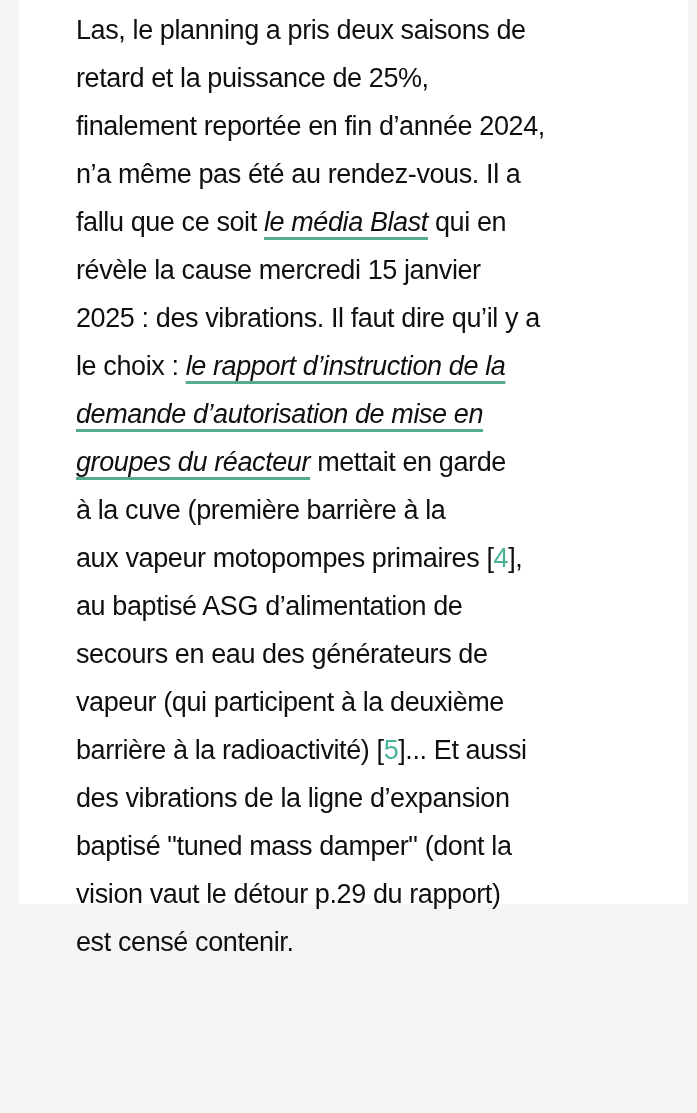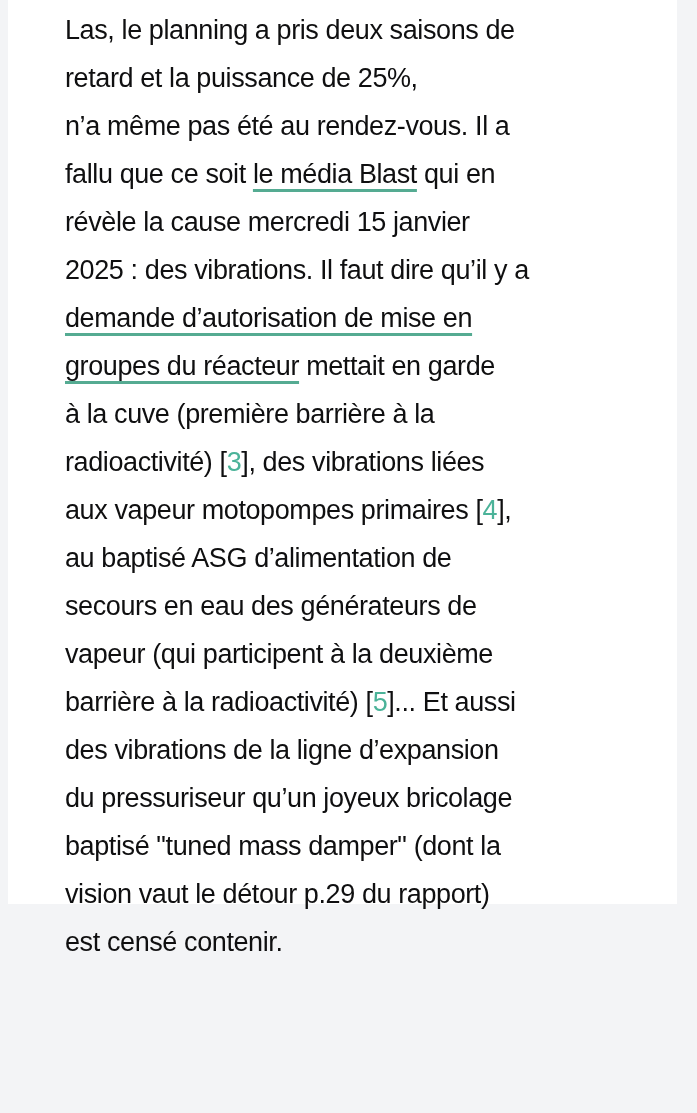--- a/index.html
+++ b/index.html
@@ -13,21 +13,21 @@
   html,body{margin:0;padding:0;}
   body{
     width:697px;height:1113px;
     background:var(--page-bg);
     font-family:"Liberation Sans", sans-serif;
     overflow:hidden;
     position:relative;
   }
   .card{
     position:absolute;
-    left:8px;top:0;
+    left:19px;top:0;
     width:669px;height:904px;
     background:var(--card-bg);
   }
   .article{
     padding:6px 8px 0 57px;
     font-size:27px;
     letter-spacing:-0.4px;
     line-height:48px;
     color:var(--text);
   }
@@ -35,46 +35,47 @@
     white-space:nowrap;
     height:48px;
   }
   a.body-link{
     color:inherit;
     text-decoration:underline;
     text-decoration-color:var(--underline);
     text-decoration-thickness:3px;
     text-underline-offset:6px;
     cursor:pointer;
+    font-style:italic;
   }
   a.ref-link{
     color:var(--ref);
     text-decoration:none;
     cursor:pointer;
   }
 </style>
 </head>
 <body>
 
 <div class="card">
   <div class="article">
       <div class="line"><span>Las, le planning a pris deux saisons de</span></div>
       <div class="line"><span>retard et la puissance de 25%,</span></div>
+      <div class="line"><span>finalement reportée en fin d’année 2024,</span></div>
       <div class="line"><span>n’a même pas été au rendez-vous. Il a</span></div>
       <div class="line"><span>fallu que ce soit </span><a class="body-link" href="#">le média Blast</a><span> qui en</span></div>
       <div class="line"><span>révèle la cause mercredi 15 janvier</span></div>
       <div class="line"><span>2025 : des vibrations. Il faut dire qu’il y a</span></div>
+      <div class="line"><span>le choix : </span><a class="body-link" href="#">le rapport d’instruction de la</a></div>
       <div class="line"><a class="body-link" href="#">demande d’autorisation de mise en</a></div>
       <div class="line"><a class="body-link" href="#">groupes du réacteur</a><span> mettait en garde</span></div>
       <div class="line"><span>à la cuve (première barrière à la</span></div>
-      <div class="line"><span>radioactivité) [</span><a class="ref-link" href="#">3</a><span>], des vibrations liées</span></div>
       <div class="line"><span>aux vapeur motopompes primaires [</span><a class="ref-link" href="#">4</a><span>],</span></div>
       <div class="line"><span>au baptisé ASG d’alimentation de</span></div>
       <div class="line"><span>secours en eau des générateurs de</span></div>
       <div class="line"><span>vapeur (qui participent à la deuxième</span></div>
       <div class="line"><span>barrière à la radioactivité) [</span><a class="ref-link" href="#">5</a><span>]... Et aussi</span></div>
       <div class="line"><span>des vibrations de la ligne d’expansion</span></div>
-      <div class="line"><span>du pressuriseur qu’un joyeux bricolage</span></div>
       <div class="line"><span>baptisé "tuned mass damper" (dont la</span></div>
       <div class="line"><span>vision vaut le détour p.29 du rapport)</span></div>
       <div class="line"><span>est censé contenir.</span></div>
     </div>
 </div>
 
 </body></html>

